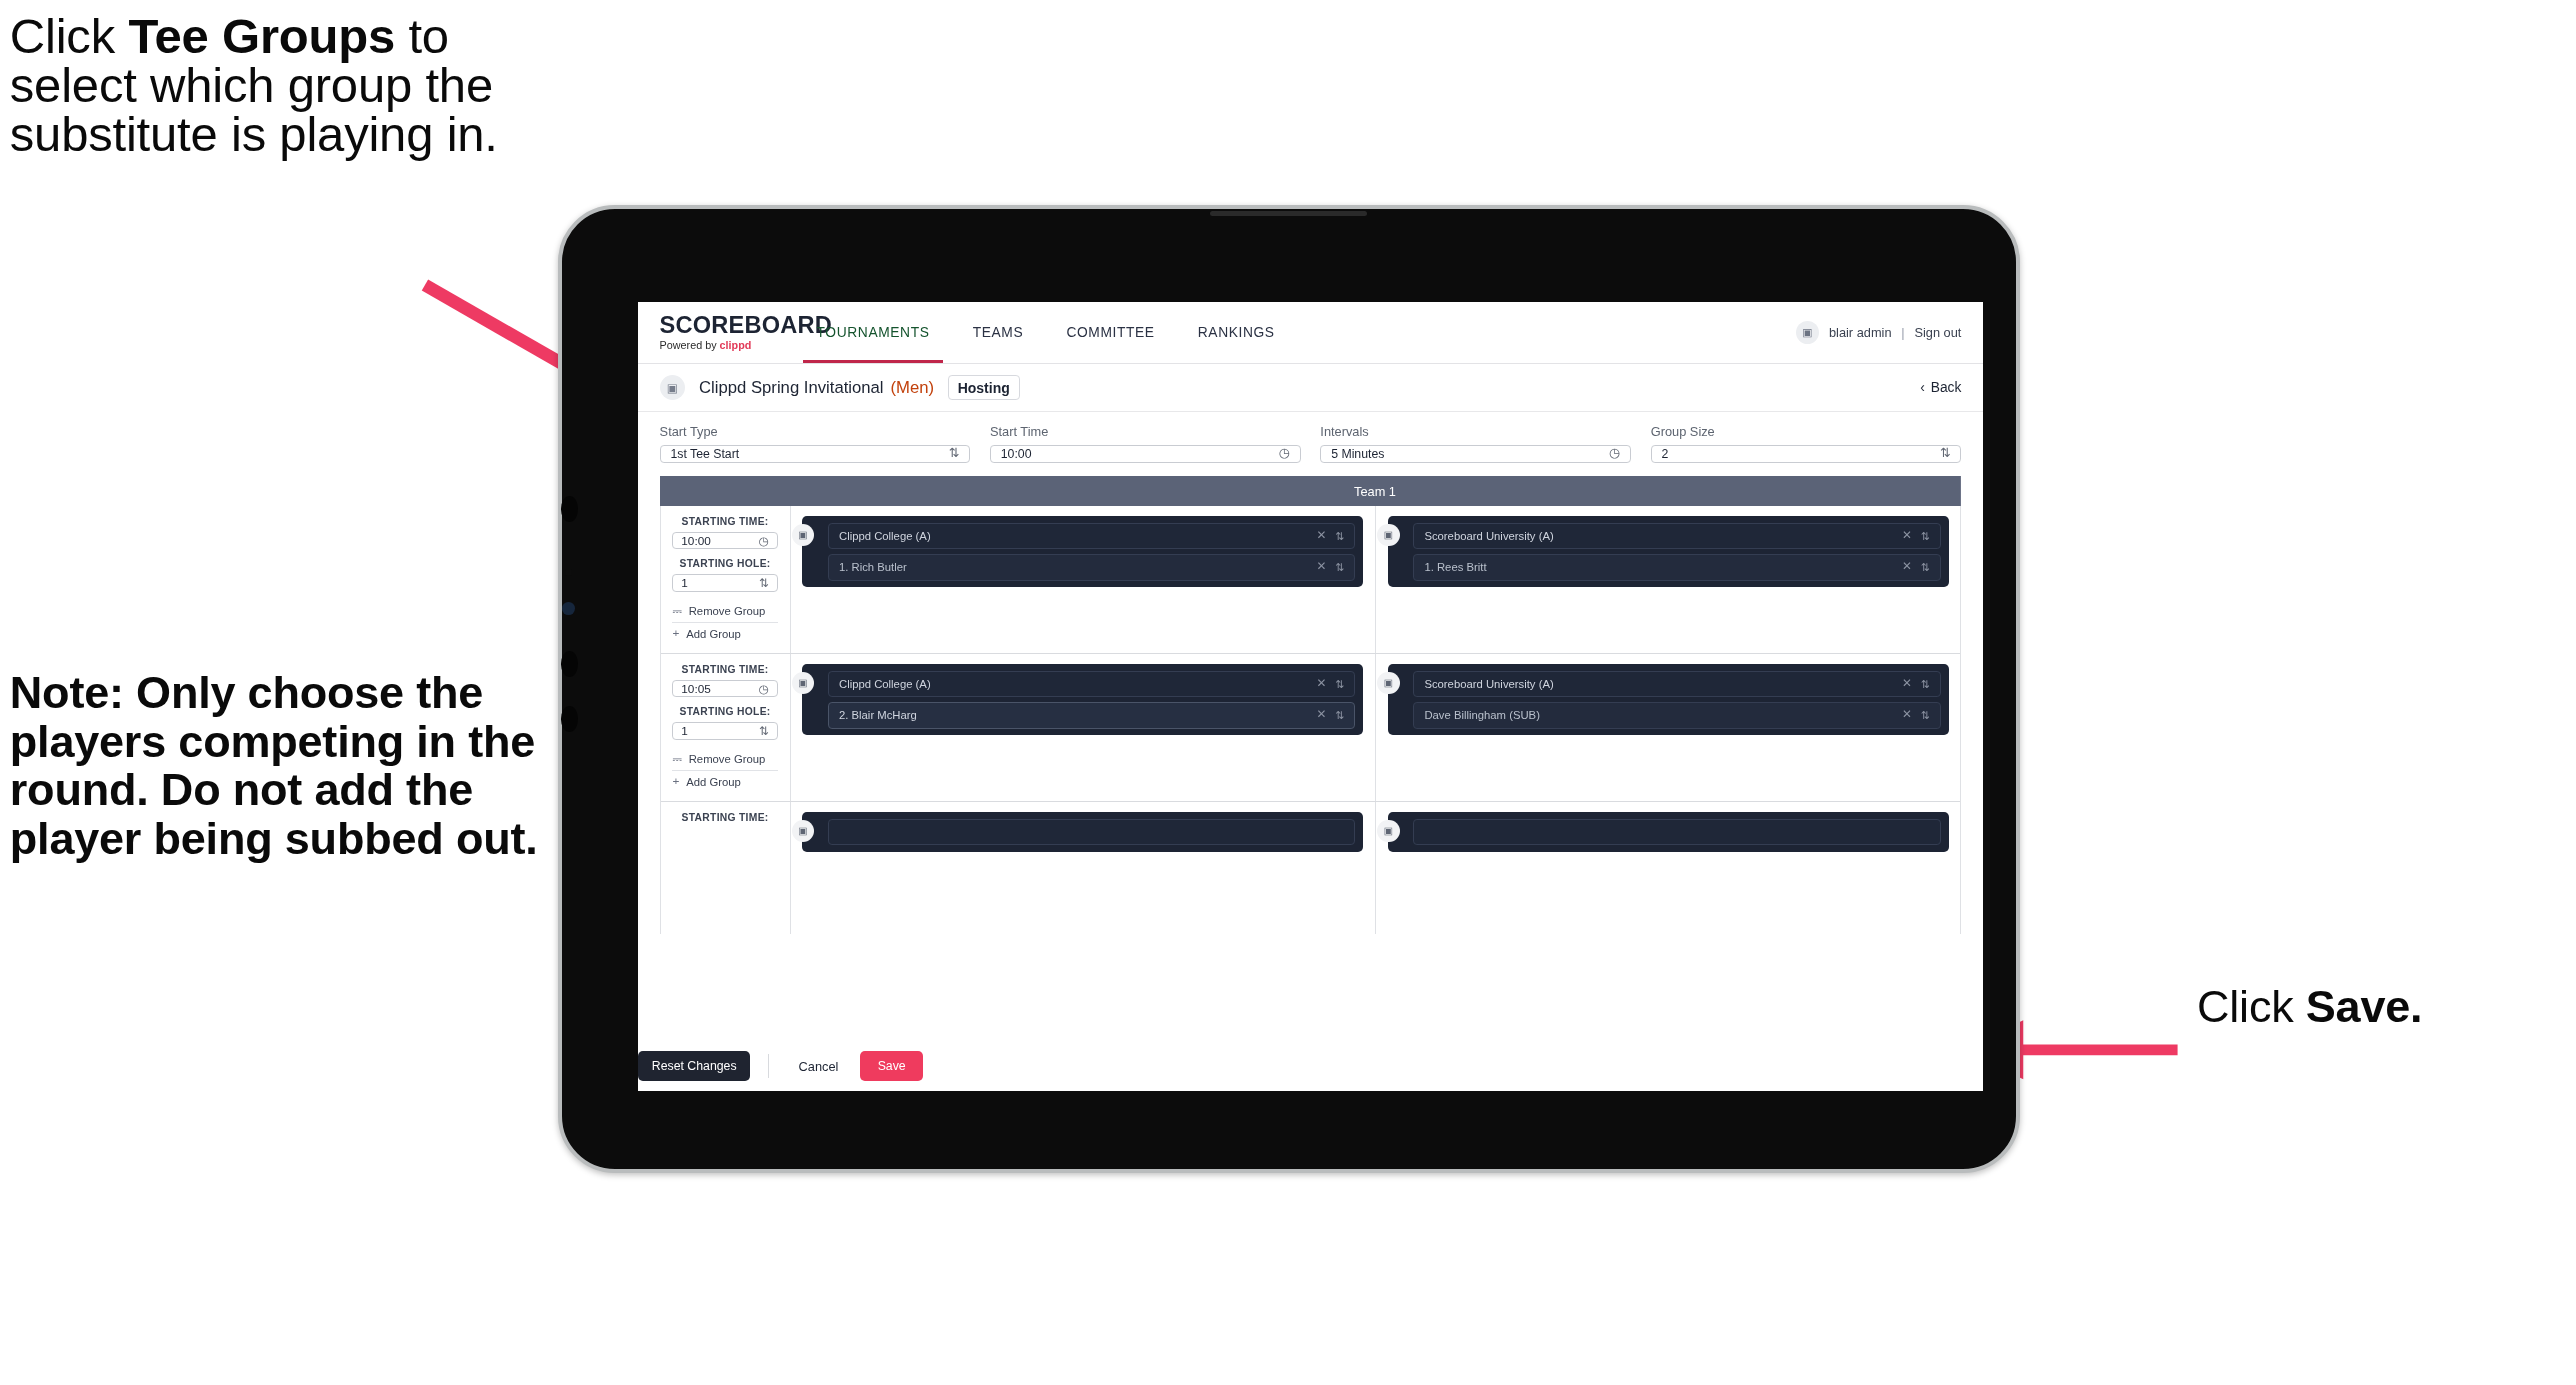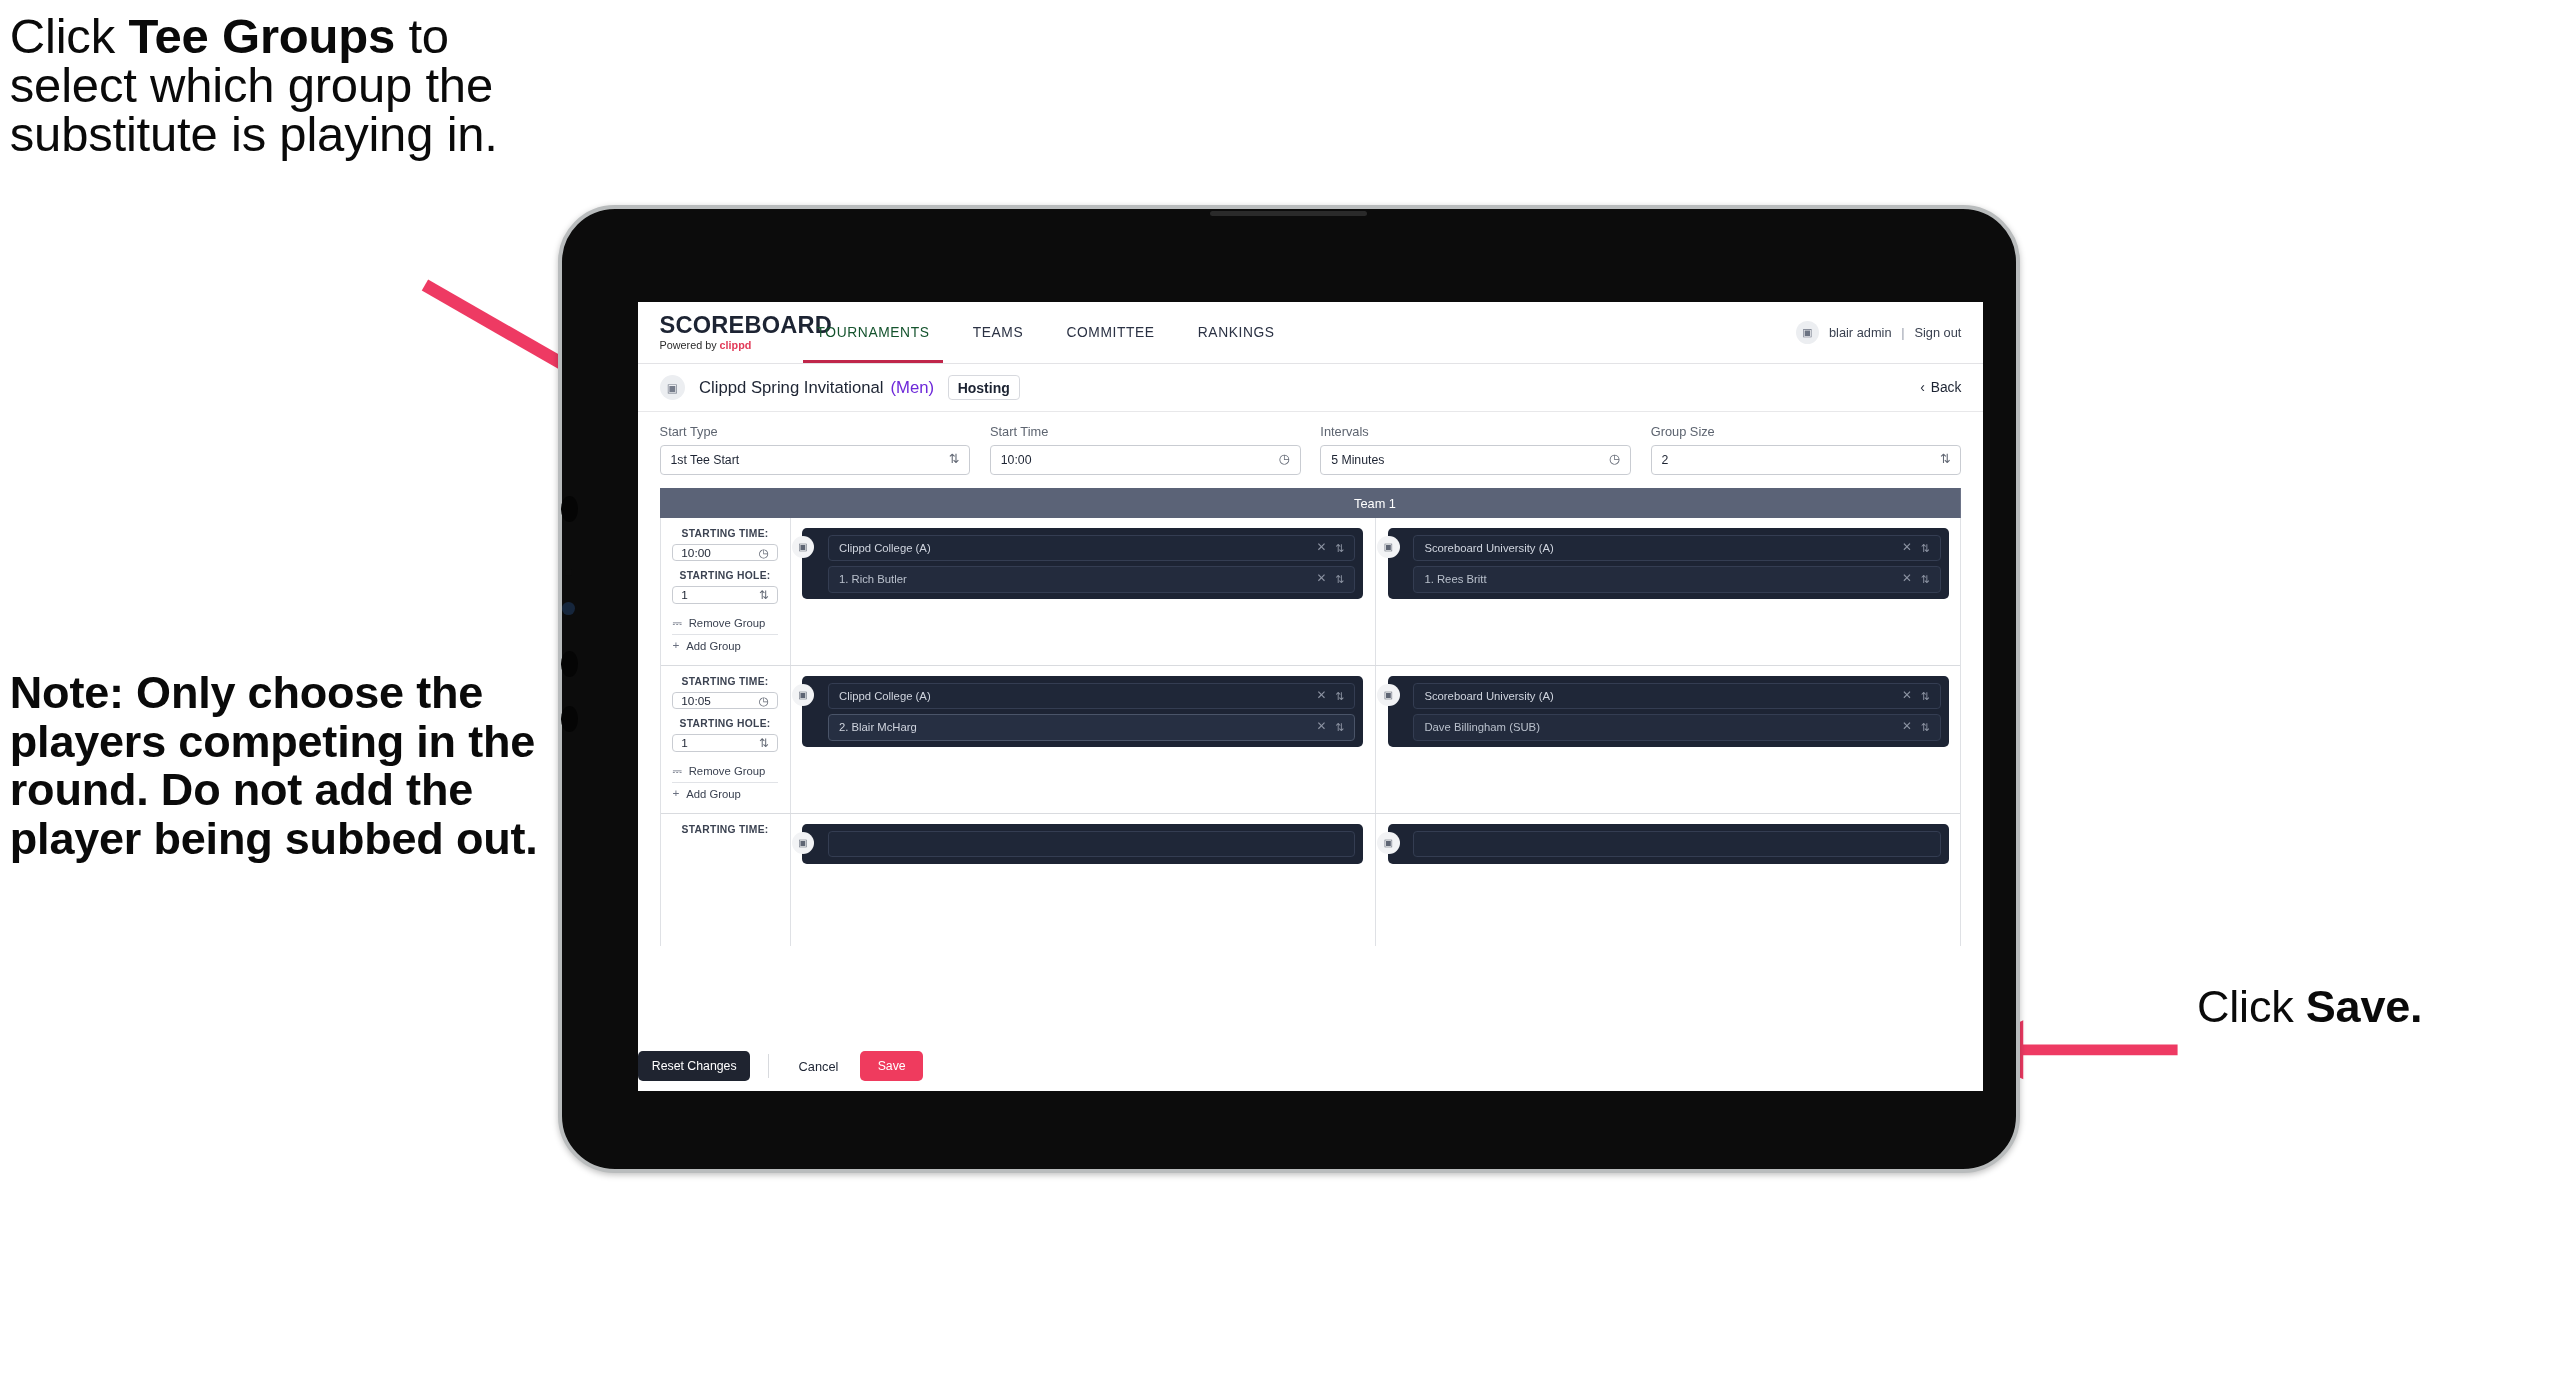--- a/index.html
+++ b/index.html
@@ -107,38 +107,38 @@
   #crumb{
     height:47px;display:flex;align-items:center;padding:0 21.6px;
     border-bottom:1px solid #e8e8ea;background:#fff;
   }
   #crumb-avatar{
     width:25.6px;height:25.6px;border-radius:50%;background:#eceef1;
     display:flex;align-items:center;justify-content:center;color:#767d8b;font-size:11.8px;
     margin-right:13.8px;
   }
   #crumb-title{font-size:16.7px;color:#1d2433;}
-  #crumb-gender{font-size:16.7px;color:#6d28d9;margin-left:6.9px;}
+  #crumb-gender{font-size:16.7px;color:#c2410c;margin-left:6.9px;}
   #crumb-badge{
     margin-left:13.8px;border:1px solid #d7d9de;border-radius:3.9px;
     padding:3.9px 8.8px;font-size:14px;font-weight:700;color:#1d2433;background:#fff;
   }
   #crumb-back{
     margin-left:auto;font-size:13.8px;color:#1d2433;display:flex;align-items:center;gap:5.9px;
     cursor:pointer;
   }
 
   
   #controls{
     display:flex;gap:19.7px;padding:11.8px 21.6px 13.8px 21.6px;background:#fff;
   }
   .ctl{flex:1;display:flex;flex-direction:column;}
   .ctl-label{font-size:12.8px;color:#5d6470;margin-bottom:5.9px;}
   .ctl-box{
-    height:30px;border:1px solid #c9ccd2;border-radius:3.9px;background:#fff;
+    height:18px;border:1px solid #c9ccd2;border-radius:3.9px;background:#fff;
     display:flex;align-items:center;padding:0 9.8px;font-size:12.3px;color:#1d2433;
     box-sizing:border-box;
   }
   .ctl-box .ctl-val{flex:1;}
   .ctl-ico{color:#626874;font-size:12.8px;line-height:1;}
 
   
   #tablehead{
     display:flex;background:#5b6377;color:#fff;height:29.5px;align-items:stretch;
     margin:0 21.6px;

